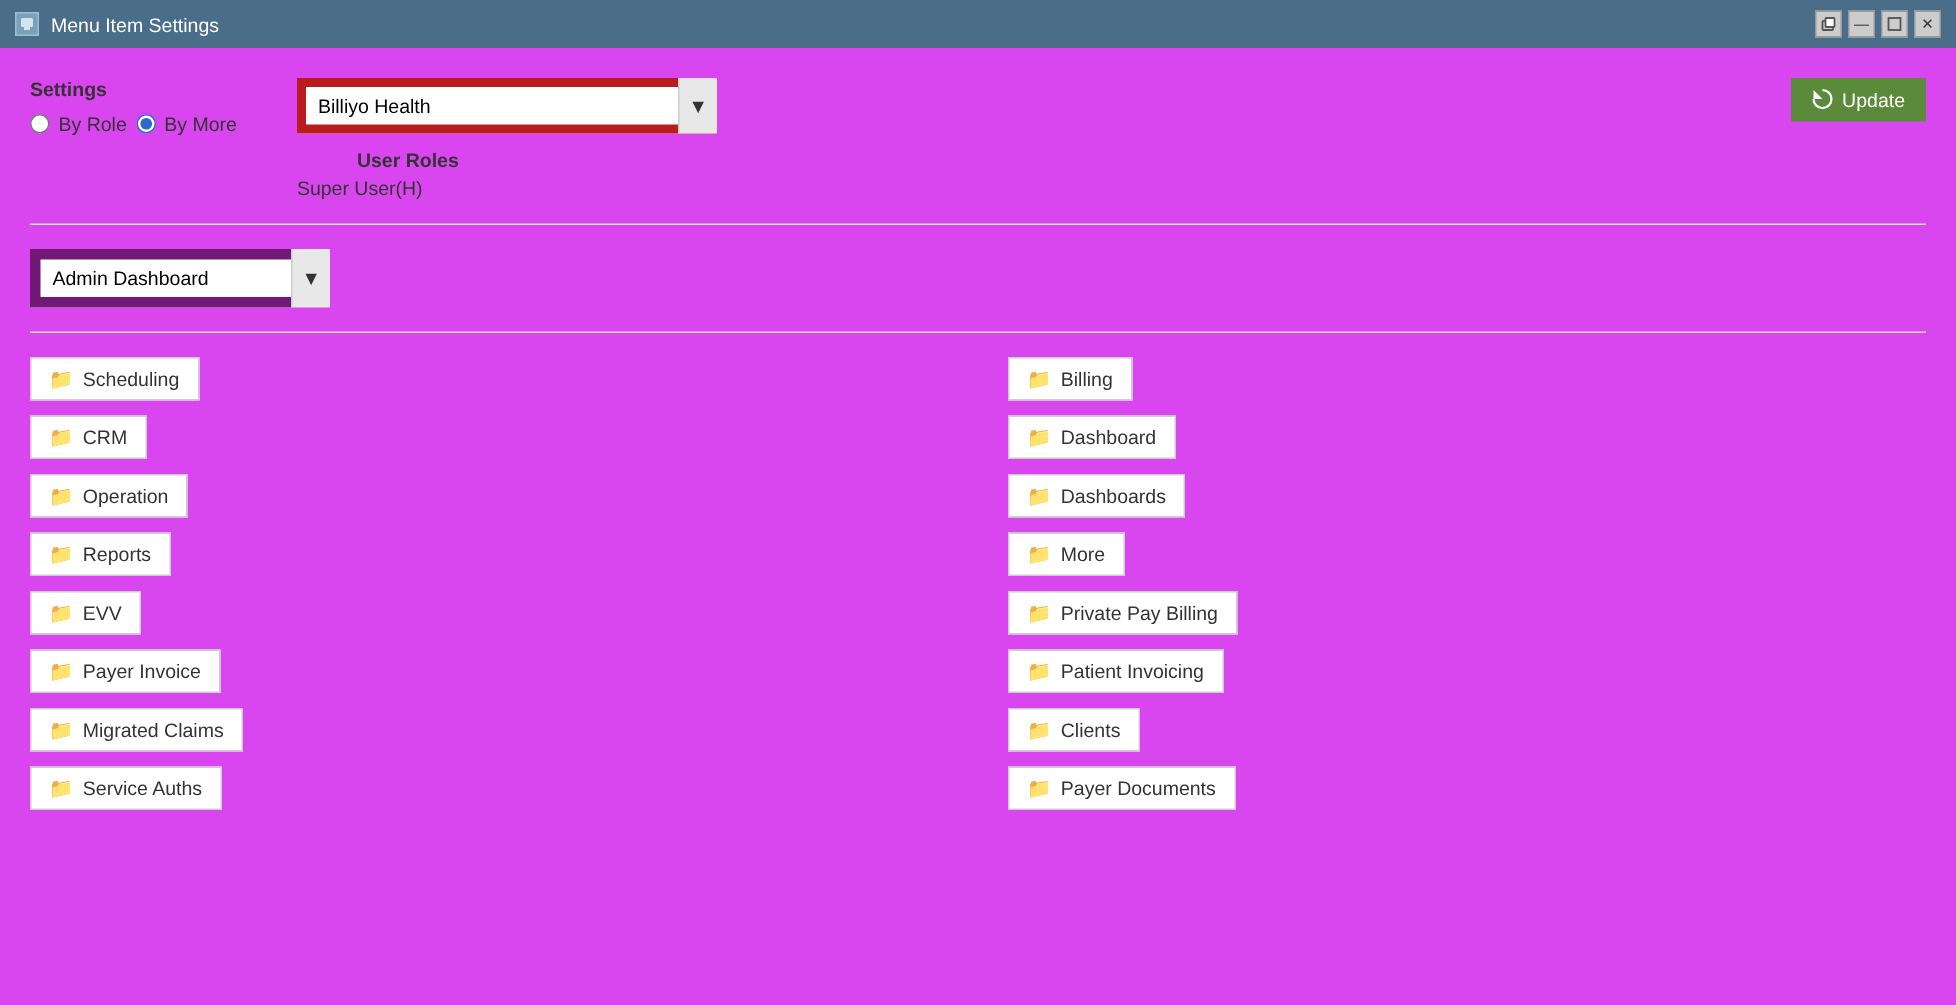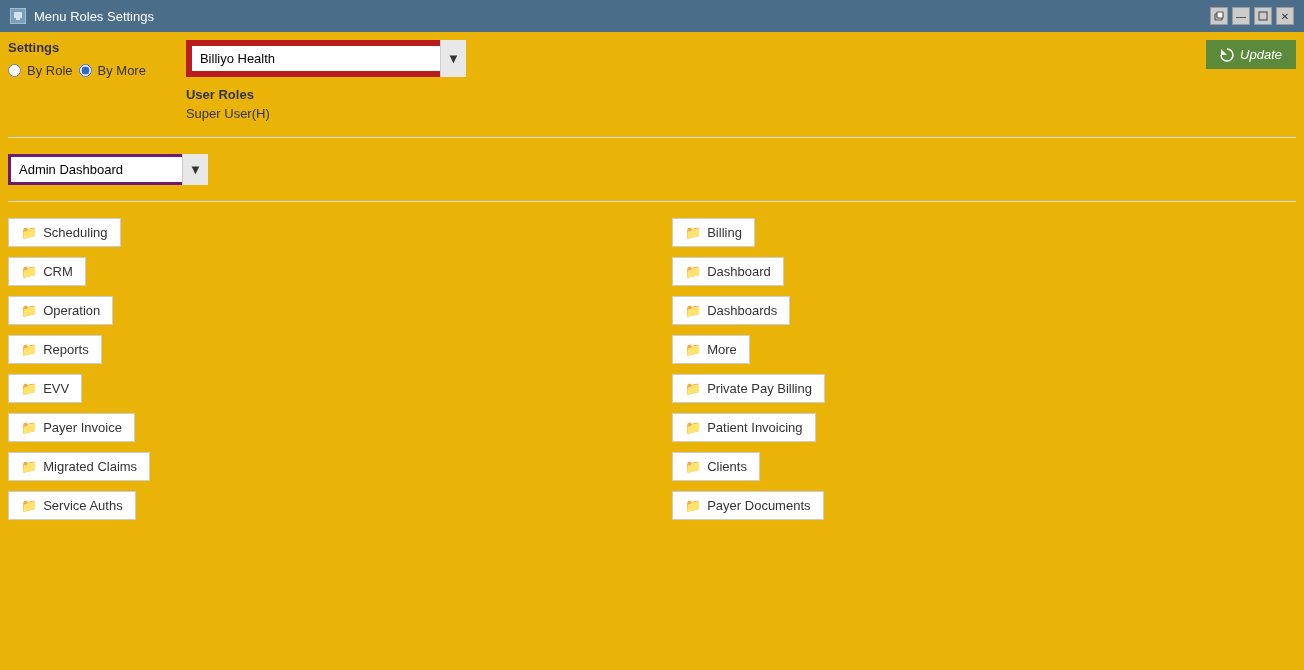--- a/index.html
+++ b/index.html
@@ -39,24 +39,24 @@
       border: 1px solid #999;
       cursor: pointer;
       display: flex;
       align-items: center;
       justify-content: center;
       font-size: 10px;
       color: #333;
     }
 
     .main-content {
-      background: #eab308;
+      background: #d946ef;
       height: calc(670px - 32px);
       overflow-y: auto;
-      padding: 8px;
+      padding: 20px;
     }
 
     .top-section {
       display: flex;
       justify-content: space-between;
       align-items: flex-start;
       margin-bottom: 16px;
     }
 
     .settings-user-area {
@@ -122,43 +122,43 @@
       display: flex;
       align-items: center;
       justify-content: center;
       pointer-events: none;
     }
 
     .user-roles-label {
       font-weight: bold;
       margin-top: 10px;
       margin-bottom: 4px;
+      margin-left: 40px;
     }
 
     .user-roles-value {
       font-size: 13px;
     }
 
     .action-buttons {
       display: flex;
       gap: 8px;
       align-items: flex-start;
     }
 
     .btn-update {
       background: #5a8a3a;
       color: white;
       border: none;
       padding: 7px 14px;
       cursor: pointer;
       font-size: 13px;
       display: flex;
-      align-items: flex-end;
+      align-items: flex-start;
       gap: 6px;
-      font-style: italic;
     }
 
     .btn-reset {
       background: #5a7fa0;
       color: white;
       border: none;
       padding: 7px 14px;
       cursor: pointer;
       font-size: 13px;
       display: flex;
@@ -182,21 +182,21 @@
     }
 
     .landing-select-wrapper {
       position: relative;
       width: 200px;
     }
 
     .landing-select {
       width: 100%;
       padding: 5px 28px 5px 8px;
-      border: 3px solid #701a75;
+      border: 7px solid #701a75;
       background: white;
       appearance: none;
       font-size: 13px;
       cursor: pointer;
     }
 
     .divider2 {
       border: none;
       border-top: 1px solid #ddd;
       margin: 16px 0;
@@ -230,21 +230,21 @@
 <body>
 
 <div class="title-bar">
   <div class="title-bar-left">
     <div class="title-bar-icon">
       <svg width="10" height="10" viewBox="0 0 10 10" fill="white">
           <rect x="1" y="1" width="8" height="6" rx="1" fill="white" opacity="0.7"></rect>
           <rect x="3" y="7" width="4" height="2" fill="white" opacity="0.7"></rect>
         </svg>
     </div>
-    <span>Menu Roles Settings</span>
+    <span>Menu Item Settings</span>
   </div>
   <div class="title-bar-controls">
     <div class="title-bar-btn">
       <svg width="10" height="10" viewBox="0 0 10 10">
           <rect x="1" y="3" width="7" height="6" rx="0.5" fill="none" stroke="#555" stroke-width="1.2"></rect>
           <rect x="3" y="1" width="6" height="6" rx="0.5" fill="white" stroke="#555" stroke-width="1.2"></rect>
         </svg>
     </div>
     <div class="title-bar-btn">—</div>
     <div class="title-bar-btn">

